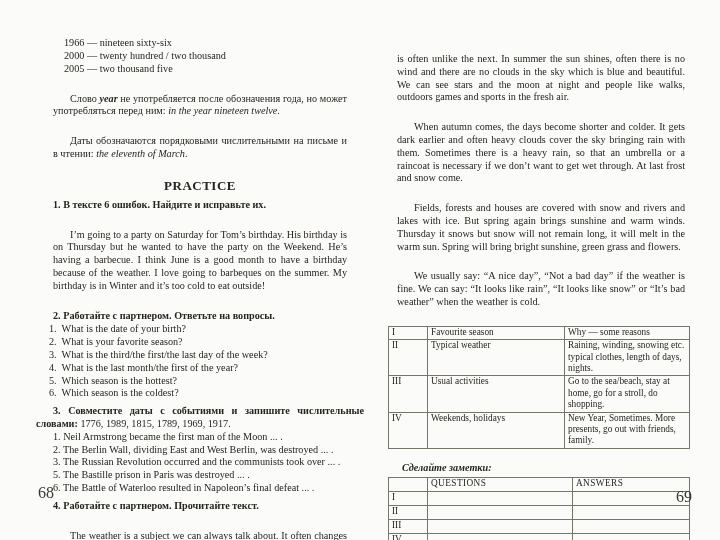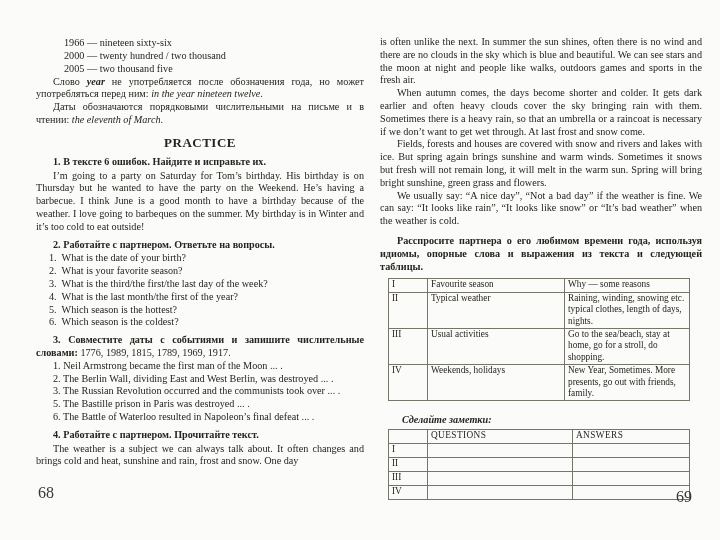--- a/index.html
+++ b/index.html
@@ -11,21 +11,21 @@
     overflow:hidden;
   }
   .spread{position:relative;width:598px;height:540px;background:#fbfbf9;}
   .page{position:absolute;top:36px;}
   .page-left{left:36px;width:328px;}
   .page-right{left:380px;width:322px;}
 
   .line{font-size:10.2px;line-height:13.2px;}
   .years{margin-left:28px;}
 
-  .para{margin:0;font-size:10.2px;line-height:12.8px;}
+  .para{margin:17px;font-size:10.2px;line-height:12.8px;}
   .just{text-align:justify;}
   .indent{text-indent:17px;}
   .bold{font-weight:bold;}
 
   .practice{font-size:13px;font-weight:bold;text-align:center;
     margin:8px 0 5px 0;letter-spacing:.5px;}
   .ex-head{font-size:10.2px;font-weight:bold;margin:5px 0 1px 0;
     text-indent:17px;line-height:12.8px;}
   .ex3-head{margin:5px 0 0 0;}
   .ex3-head .plain{font-weight:normal;}
@@ -97,24 +97,23 @@
 
     <h3 class="ex-head">4. Работайте с партнером. Прочитайте текст.</h3>
     <p class="para just indent">The weather is a subject we can always talk about. It often changes and brings cold and heat, sunshine and rain, frost and snow. One day</p>
 
   </section>
 
   <section class="page page-right">
 
     <p class="para just">is often unlike the next. In summer the sun shines, often there is no wind and there are no clouds in the sky which is blue and beautiful. We can see stars and the moon at night and people like walks, outdoors games and sports in the fresh air.</p>
     <p class="para just indent">When autumn comes, the days become shorter and colder. It gets dark earlier and often heavy clouds cover the sky bringing rain with them. Sometimes there is a heavy rain, so that an umbrella or a raincoat is necessary if we don’t want to get wet through. At last frost and snow come.</p>
-    <p class="para just indent">Fields, forests and houses are covered with snow and rivers and lakes with ice. But spring again brings sunshine and warm winds. Sometimes it snows but fresh will not remain long, it will melt in the warm sun. Spring will bring bright sunshine, green grass and flowers.</p>
+    <p class="para just indent">Fields, forests and houses are covered with snow and rivers and lakes with ice. But spring again brings sunshine and warm winds. Thursday it snows but snow will not remain long, it will melt in the warm sun. Spring will bring bright sunshine, green grass and flowers.</p>
     <p class="para just indent">We usually say: “A nice day”, “Not a bad day” if the weather is fine. We can say: “It looks like rain”, “It looks like snow” or “It’s bad weather” when the weather is cold.</p>
 
-    <p class="para just indent bold task">Расспросите партнера о его любимом времени года, используя идиомы, опорные слова и выражения из текста и следующей таблицы.</p>
 
     <table class="tbl tbl1">
       <tbody>
         <tr>
           <td class="cnum">I</td>
           <td class="ctopic">Favourite season</td>
           <td>Why — some reasons</td>
         </tr>
         <tr>
           <td class="cnum">II</td>

